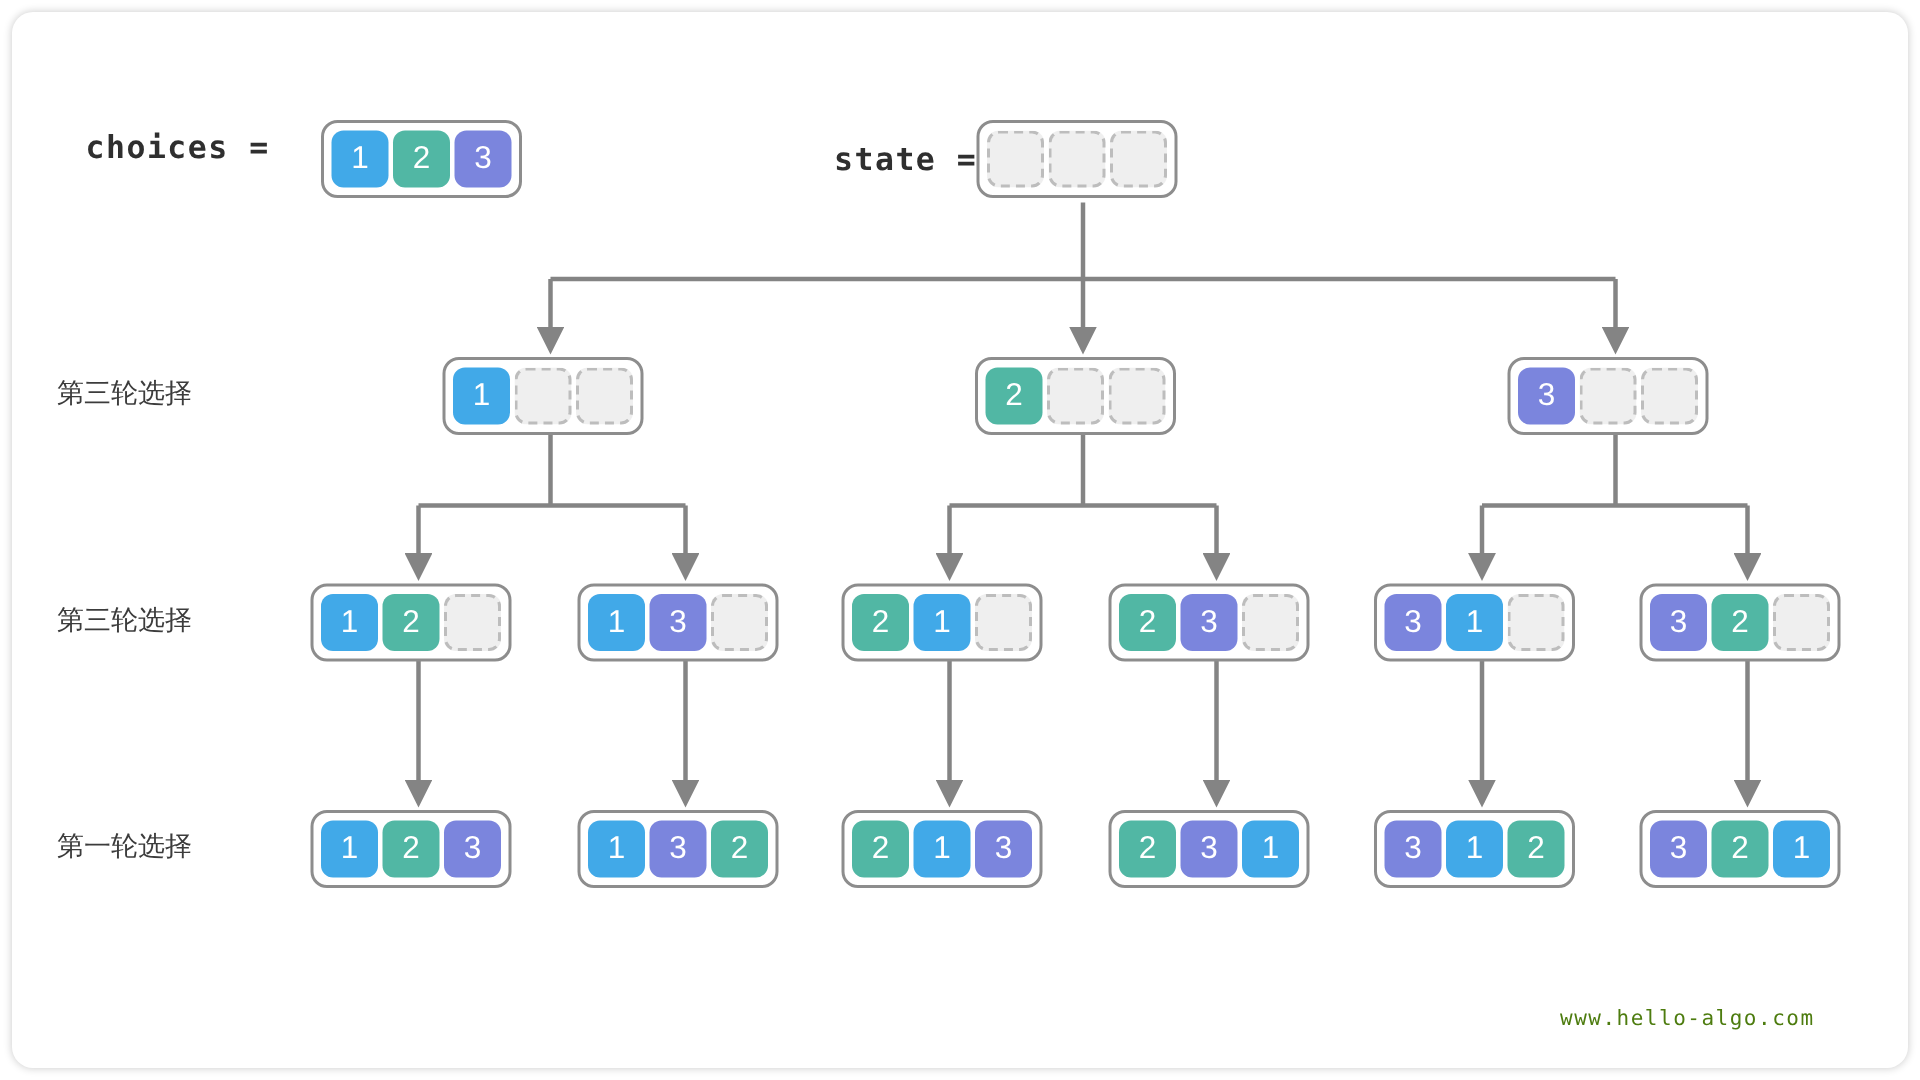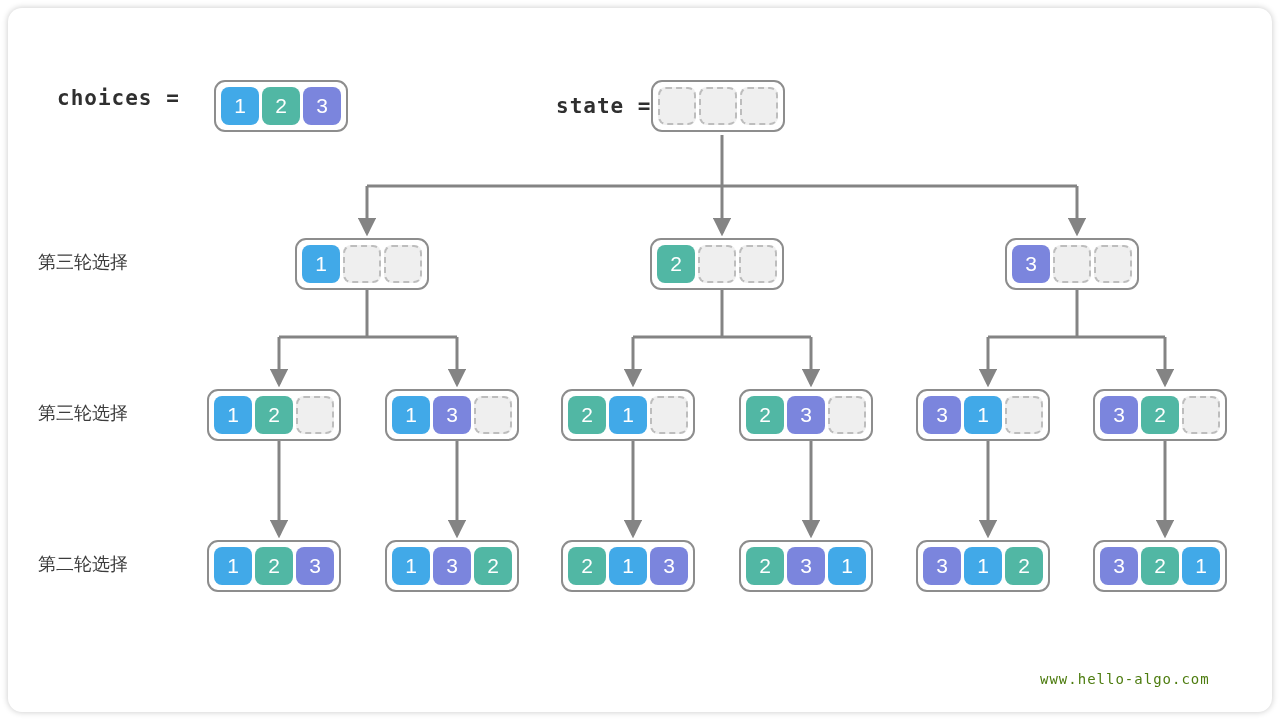--- a/index.html
+++ b/index.html
@@ -152,21 +152,21 @@
     <div class="mono-label" style="left:522px; top:106px; transform:translateY(-50%);margin-left:34px;">state =</div>
 
     <div class="array" id="arr-state" style="left: 651px; top: 80px; border-color: rgb(141, 141, 141);">
         <div class="cell empty" style="background: rgb(239, 239, 239); border-color: rgb(189, 189, 189);"></div>
         <div class="cell empty" style="background: rgb(239, 239, 239); border-color: rgb(189, 189, 189);"></div>
         <div class="cell empty" style="background: rgb(239, 239, 239); border-color: rgb(189, 189, 189);"></div>
       </div>
 
     <div class="row-label" style="left:38px; top:262px; transform:translateY(-50%);">第三轮选择</div>
     <div class="row-label" style="left:38px; top:413px; transform:translateY(-50%);">第三轮选择</div>
-    <div class="row-label" style="left:38px; top:564px; transform:translateY(-50%);">第二轮选择</div>
+    <div class="row-label" style="left:38px; top:564px; transform:translateY(-50%);">第一轮选择</div>
 
     <div class="array" id="l1-0" style="left: 295px; top: 238px; border-color: rgb(141, 141, 141);">
         <div class="cell" style="background: rgb(65, 169, 232);">1</div>
         <div class="cell empty" style="background: rgb(239, 239, 239); border-color: rgb(189, 189, 189);"></div>
         <div class="cell empty" style="background: rgb(239, 239, 239); border-color: rgb(189, 189, 189);"></div>
       </div>
     <div class="array" id="l1-1" style="left: 650px; top: 238px; border-color: rgb(141, 141, 141);">
         <div class="cell" style="background: rgb(81, 183, 164);">2</div>
         <div class="cell empty" style="background: rgb(239, 239, 239); border-color: rgb(189, 189, 189);"></div>
         <div class="cell empty" style="background: rgb(239, 239, 239); border-color: rgb(189, 189, 189);"></div>

